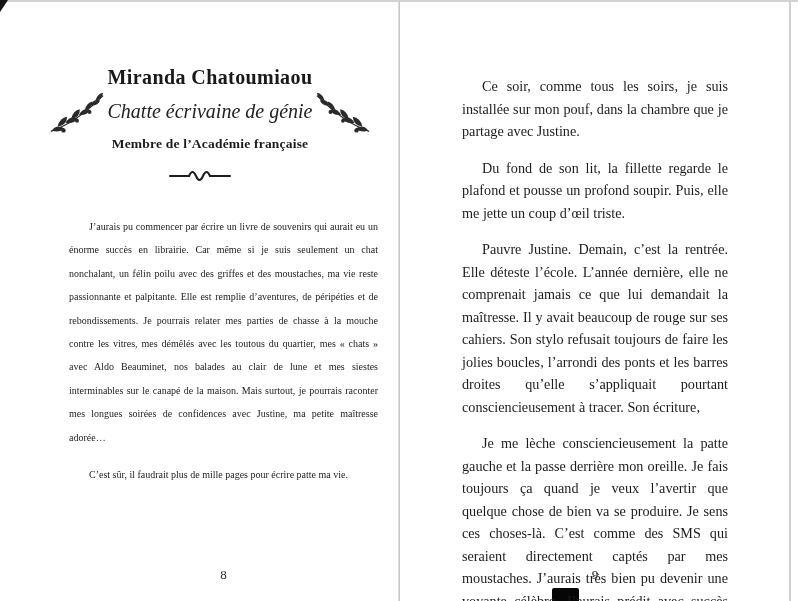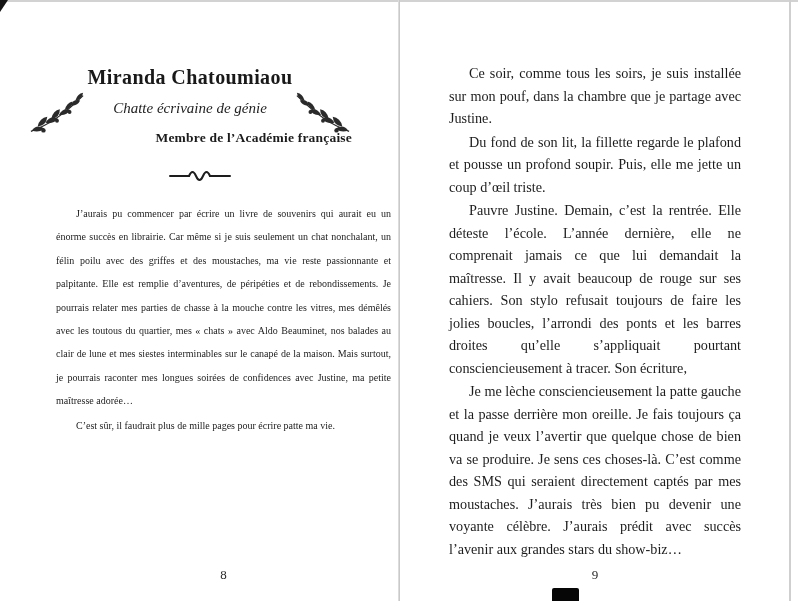--- a/index.html
+++ b/index.html
@@ -37,60 +37,59 @@
   }
   .bottom-artifact {
     position: absolute; top: 588px; left: 552px; width: 27px; height: 13px;
     background: #060606;
     border-radius: 2px 2px 0 0;
   }
 
   
   .left-header {
     position: absolute;
-    left: 28px; top: 66px; width: 324px;
+    left: 48px; top: 66px; width: 324px;
     text-align: center;
   }
   .book-title {
     margin: 0;
     font-size: 20px;
     font-weight: bold;
     letter-spacing: 0.4px;
     color: #191919;
   }
   .book-subtitle {
     margin-top: 11px;
     font-style: italic;
-    font-size: 15px;
+    font-size: 20px;
     color: #222222;
   }
   .book-affiliation {
     margin-top: 13px;
     font-weight: bold;
     font-size: 13.5px;
     letter-spacing: 0.2px;
     color: #1b1b1b;
-    text-align: right;
   }
   .branch {
     position: absolute;
     top: 24px;
   }
   .branch-left { left: 0; }
   .branch-right { right: 0; transform: scaleX(-1); }
 
   .ornament-row {
     position: absolute;
     left: 38px; top: 168px; width: 324px;
     text-align: center;
   }
 
   
   .body-col p {
-    margin: 1px;
+    margin: 14px;
     text-align: justify;
     text-indent: 20px;
     hyphens: auto;
     -webkit-hyphens: auto;
   }
   .left-body {
     position: absolute;
     left: 55px; top: 201px; width: 337px;
   }
   .left-body p {

